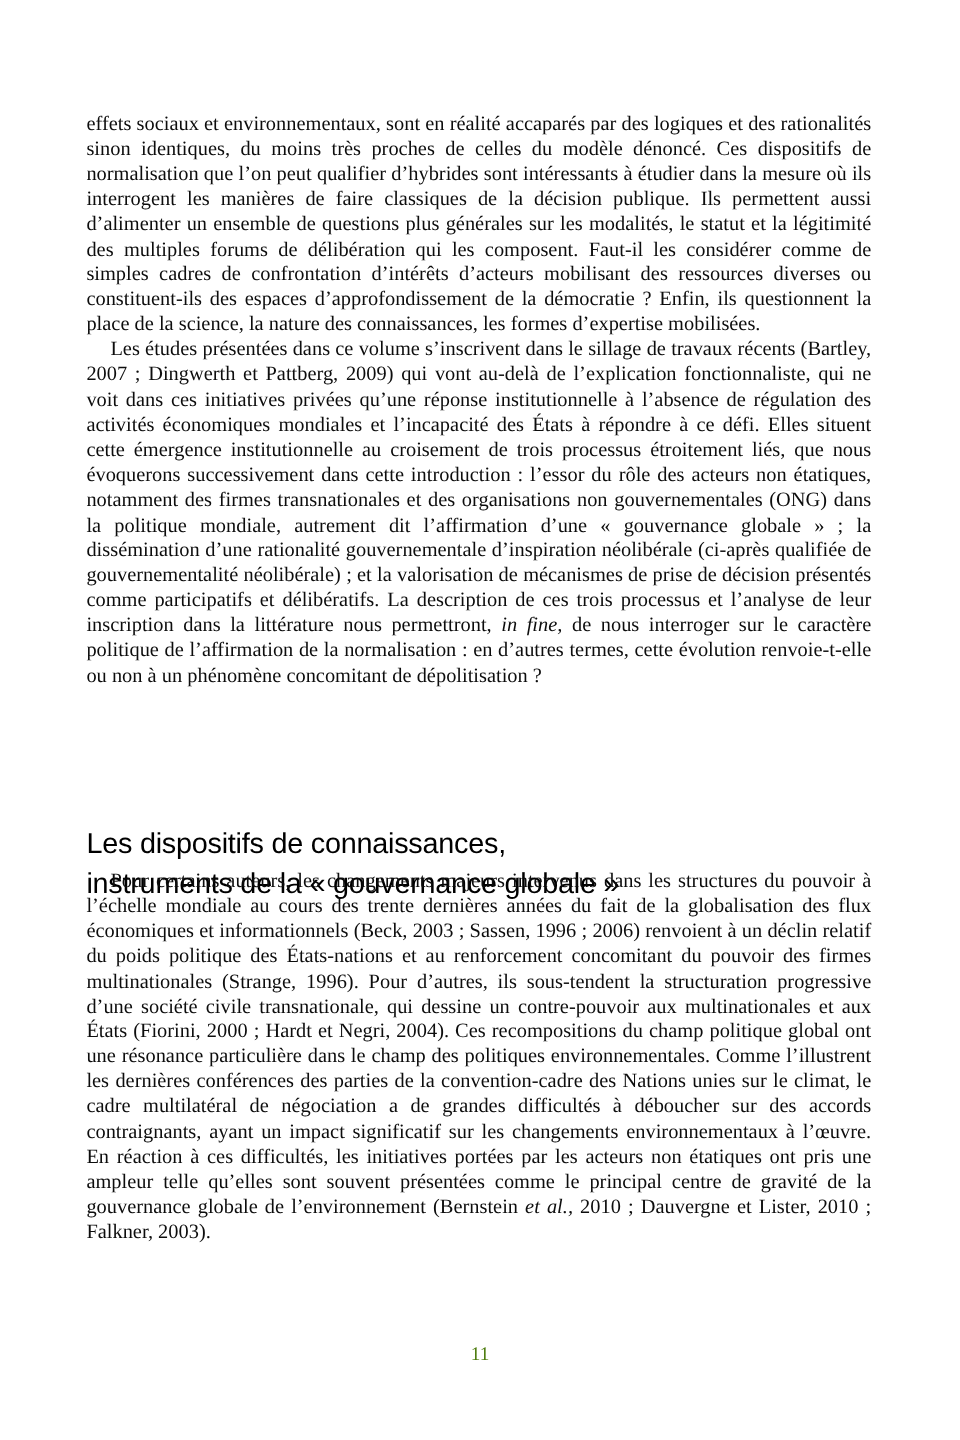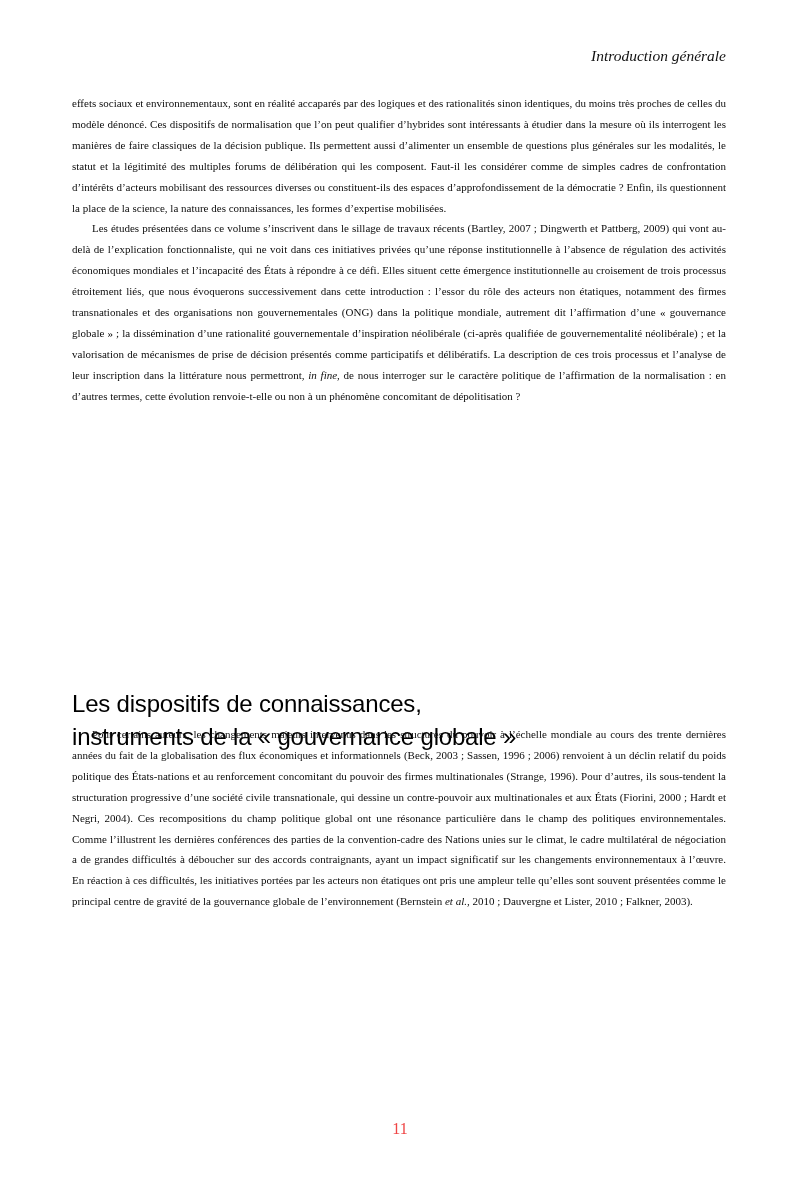--- a/index.html
+++ b/index.html
@@ -30,21 +30,21 @@
   }
   .text-block {
     position: absolute;
     left: 72px;
     right: 74px;
   }
   .text-block-1 { top: 93px; }
   .text-block-2 { top: 724px; }
   .para {
     margin: 0;
-    font-size: 11px;
+    font-size: 17px;
     line-height: 20.9px;
     text-align: justify;
     hyphens: auto;
     -webkit-hyphens: auto;
   }
   .para.indent { text-indent: 20px; }
   .para em { font-style: italic; }
   .section-heading {
     position: absolute;
     top: 688px;
@@ -61,31 +61,28 @@
   .heading-line { display: block; }
   .page-footer {
     position: absolute;
     top: 1120px;
     left: 0;
     width: 100%;
     text-align: center;
   }
   .page-number {
     font-size: 16px;
-    color: #ef4444;
+    color: #4d7c0f;
   }
 </style>
 </head>
 <body>
 
 <div class="page">
 
-  <header class="running-header">
-    <span>Introduction générale</span>
-  </header>
 
   <main class="text-block text-block-1">
     <p class="para no-indent">effets sociaux et environnementaux, sont en réalité accaparés par des logiques et des rationalités sinon identiques, du moins très proches de celles du modèle dénoncé. Ces dispositifs de normalisation que l’on peut qualifier d’hybrides sont intéressants à étudier dans la mesure où ils interrogent les manières de faire classiques de la décision publique. Ils permettent aussi d’alimenter un ensemble de questions plus générales sur les modalités, le statut et la légitimité des multiples forums de délibération qui les composent. Faut-il les considérer comme de simples cadres de confrontation d’intérêts d’acteurs mobilisant des ressources diverses ou constituent-ils des espaces d’approfondissement de la démocratie&nbsp;? Enfin, ils questionnent la place de la science, la nature des connaissances, les formes d’expertise mobilisées.</p>
     <p class="para indent"><span>Les études présentées dans ce volume s’inscrivent dans le sillage de travaux récents (Bartley, 2007&nbsp;; Dingwerth et Pattberg, 2009) qui vont au-delà de l’explication fonctionnaliste, qui ne voit dans ces initiatives privées qu’une réponse institutionnelle à l’absence de régulation des activités économiques mondiales et l’incapacité des États à répondre à ce défi. Elles situent cette émergence institutionnelle au croisement de trois processus étroitement liés, que nous évoquerons successivement dans cette introduction&nbsp;: l’essor du rôle des acteurs non étatiques, notamment des firmes transnationales et des organisations non gouvernementales (ONG) dans la politique mondiale, autrement dit l’affirmation d’une «&nbsp;gouvernance globale&nbsp;»&nbsp;; la dissémination d’une rationalité gouvernementale d’inspiration néolibérale (ci-après qualifiée de gouvernementalité néolibérale)&nbsp;; et la valorisation de mécanismes de prise de décision présentés comme participatifs et délibératifs. La description de ces trois processus et l’analyse de leur inscription dans la littérature nous permettront, </span><em>in fine,</em><span> de nous interroger sur le caractère politique de l’affirmation de la normalisation&nbsp;: en d’autres termes, cette évolution renvoie-t-elle ou non à un phénomène concomitant de dépolitisation&nbsp;?</span></p>
   </main>
 
   <h1 class="section-heading">
     <span class="heading-line">Les dispositifs de connaissances,</span>
     <span class="heading-line">instruments de la «&nbsp;gouvernance globale&nbsp;»</span>
   </h1>

